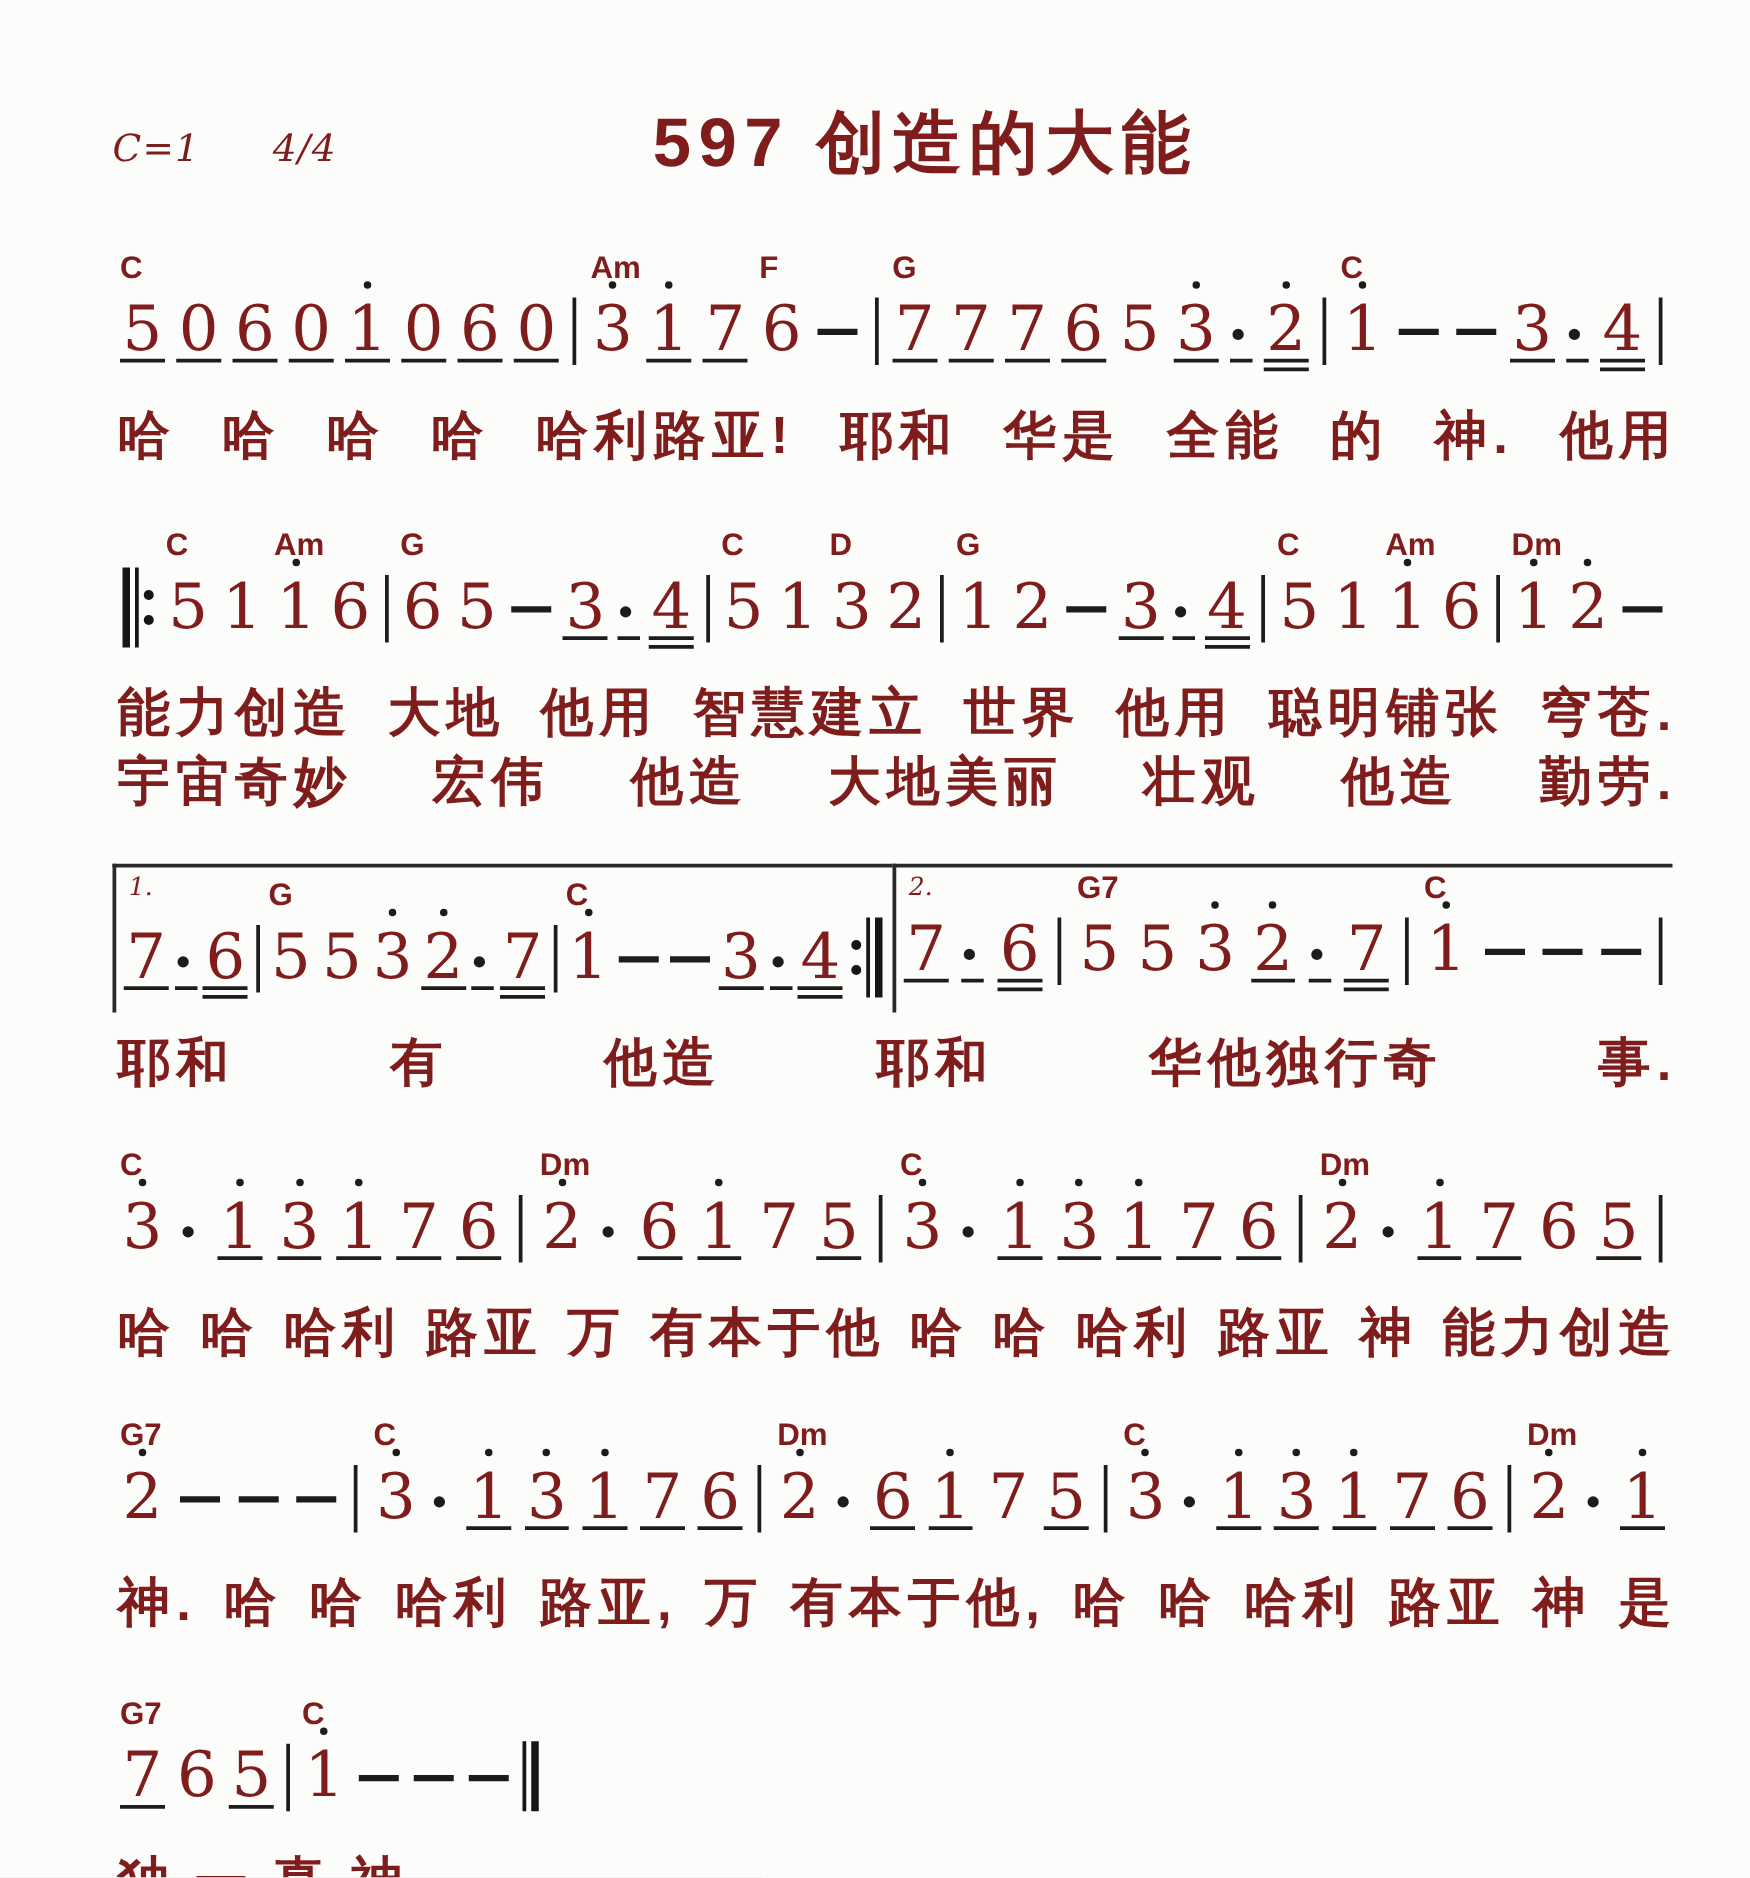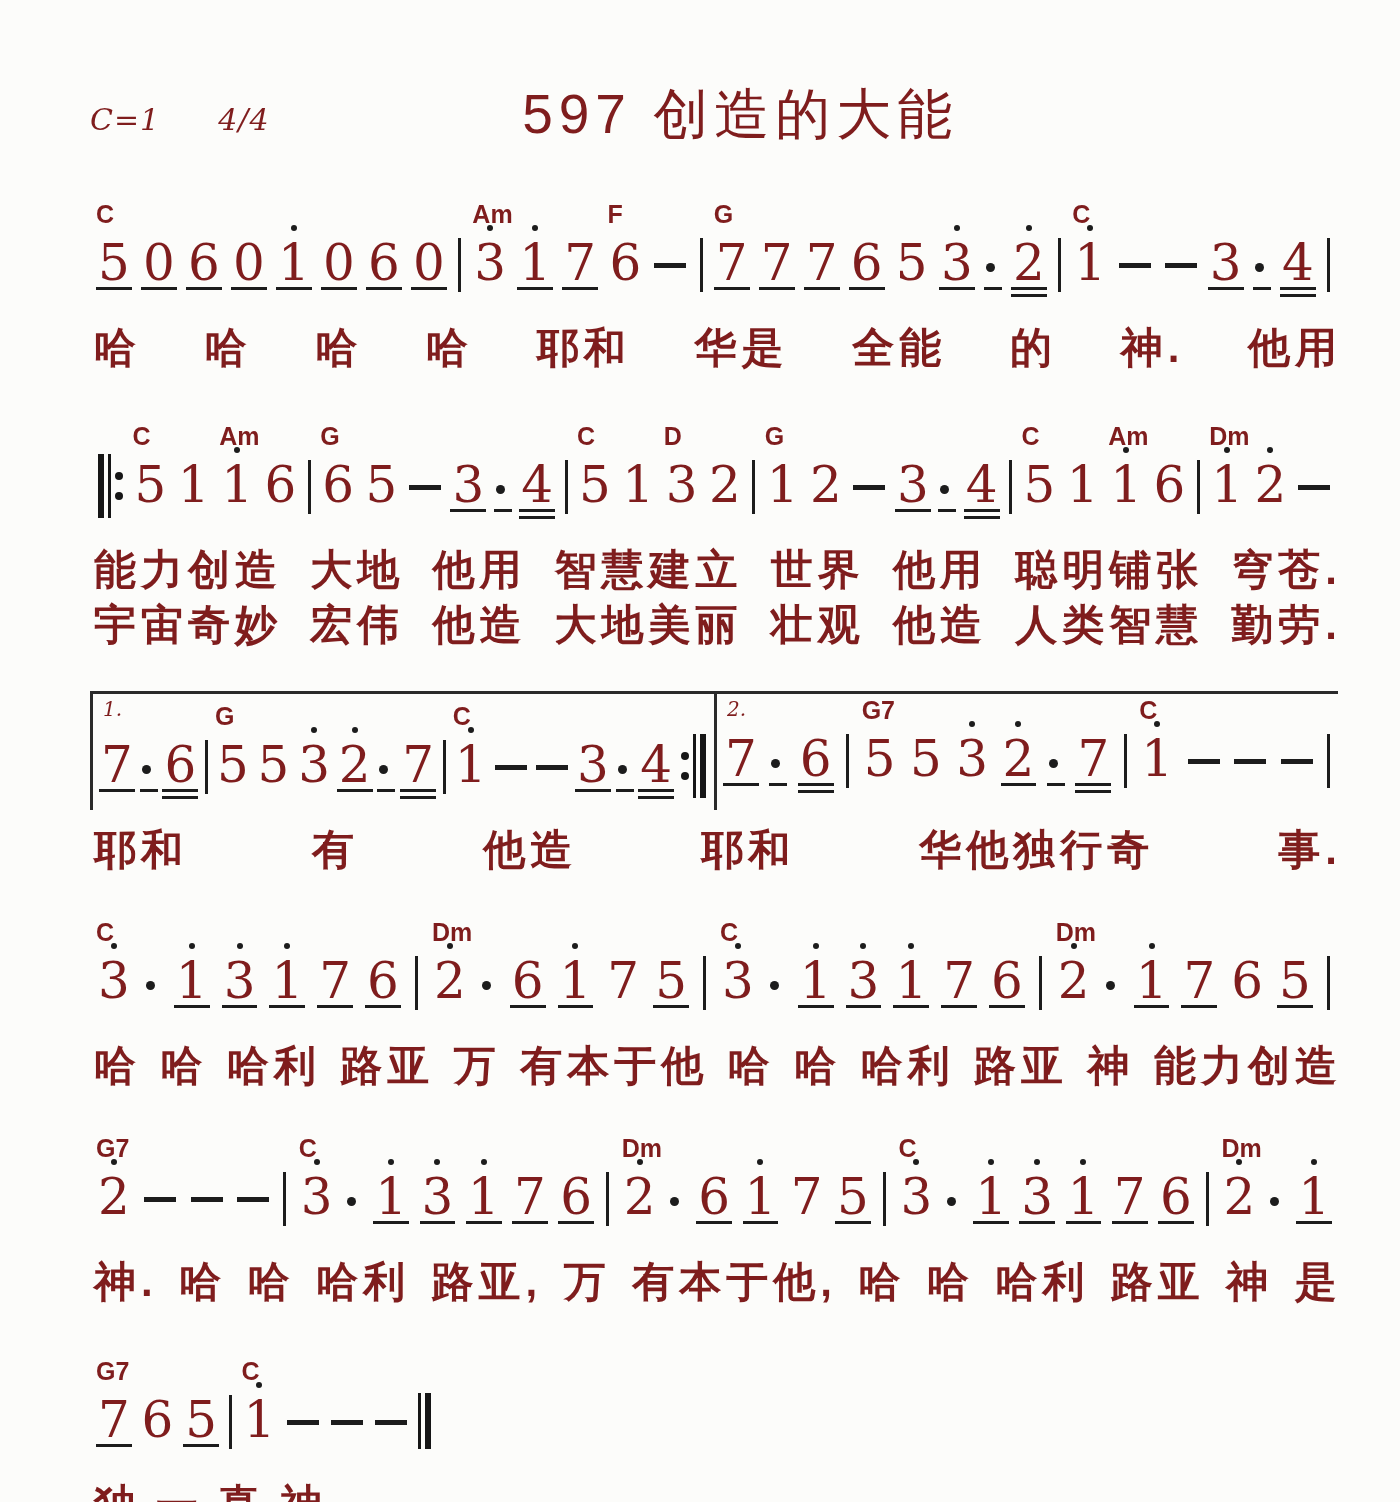--- a/index.html
+++ b/index.html
@@ -9,21 +9,21 @@
     font-family:"DejaVu Serif", serif;
     padding-left:48px;
   }
   .sheet { position:absolute; left:90px; top:78px; width:1248px; }
 
   
   .hdr { position:relative; height:78px; }
   .keytime { position:absolute; left:0; top:24px; font-style:italic; font-size:30px; letter-spacing:1px; }
   .keytime .time { margin-left:58px; }
   .title { position:absolute; left:50%; top:0; transform:translateX(-44%);
-           font-family:"Liberation Sans", sans-serif; font-weight:400;
+           font-family:"Liberation Sans", sans-serif; font-weight:700;
            font-size:55px; letter-spacing:6px; white-space:nowrap; }
 
   
   .system { margin-top:42px; }
   .segrow { display:flex; width:100%; }
   .seg { flex:1; position:relative; }
   .seg.volta { border-top:3px solid #2a2a2a; border-left:3px solid #2a2a2a; }
   .vlabel { position:absolute; top:3px; left:10px; font-size:20px; font-style:italic; }
 
   .notes { display:flex; justify-content:space-between; align-items:flex-end;
@@ -174,20 +174,21 @@
                 </div>
                 <div class="bar"></div>
               </div>
             </div>
           </div>
           <div class="lyr" style="width: 100%;">
             <span>哈</span>
             <span>哈</span>
             <span>哈</span>
             <span>哈</span>
+            <span>哈利路亚!</span>
             <span>耶和</span>
             <span>华是</span>
             <span>全能</span>
             <span>的</span>
             <span>神.</span>
             <span>他用</span>
           </div>
         </div>
         <div class="system">
           <div class="segrow" style="width: 100%;">
@@ -313,21 +314,20 @@
             <span>聪明铺张</span>
             <span>穹苍.</span>
           </div>
           <div class="lyr" style="width: 100%;">
             <span>宇宙奇妙</span>
             <span>宏伟</span>
             <span>他造</span>
             <span>大地美丽</span>
             <span>壮观</span>
             <span>他造</span>
-            <span>人类智慧</span>
             <span>勤劳.</span>
           </div>
         </div>
         <div class="system">
           <div class="segrow" style="width: 100%;">
             <div class="seg volta">
               <span class="vlabel">1.</span>
               <div class="notes">
                 <div class="tok u1">
                   <span class="g">7</span>

